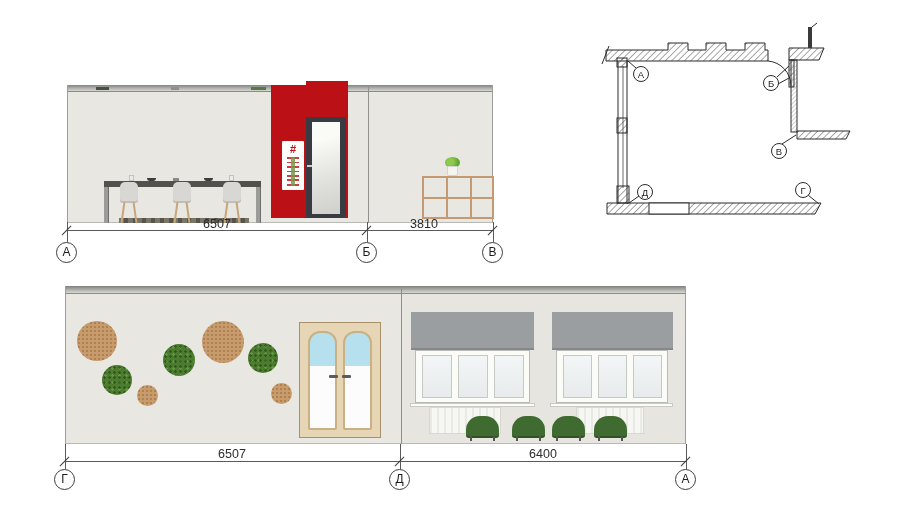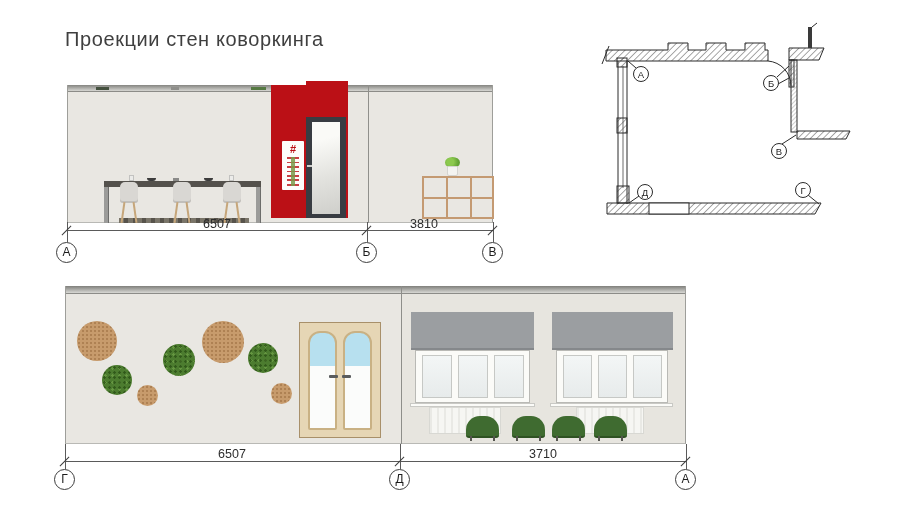--- a/index.html
+++ b/index.html
@@ -114,21 +114,20 @@
 
   
   .plan { position:absolute; left:595px; top:20px; }
   .plan text { font-family:"Liberation Sans", sans-serif; }
 </style>
 </head>
 <body>
 
 <div class="canvas">
 
-  <div class="title">Проекции стен коворкинга</div>
 
   <div class="et">
     <div class="band">
       <i class="bm bm1"></i>
       <i class="bm bm2"></i>
       <i class="bm bm3"></i>
       <i class="bm bm4"></i>
     </div>
     <div class="red-step"></div>
     <div class="red-panel"></div>
@@ -289,18 +288,18 @@
   </div>
 
   <div class="ext" style="left:65px;top:444px;height:25px"></div>
   <div class="ext" style="left:400px;top:444px;height:25px"></div>
   <div class="ext" style="left:686px;top:444px;height:25px"></div>
   <div class="dimline" style="left:65px;top:461px;width:621px"></div>
   <i class="tick" style="left:58px;top:461px"></i>
   <i class="tick" style="left:393px;top:461px"></i>
   <i class="tick" style="left:679px;top:461px"></i>
   <div class="dimtext" style="left:202px;top:447px">6507</div>
-  <div class="dimtext" style="left:513px;top:447px">3710</div>
+  <div class="dimtext" style="left:513px;top:447px">6400</div>
   <div class="axm" style="left:54px;top:469px">Г</div>
   <div class="axm" style="left:389px;top:469px">Д</div>
   <div class="axm" style="left:675px;top:469px">А</div>
 
 </div>
 
 </body></html>

